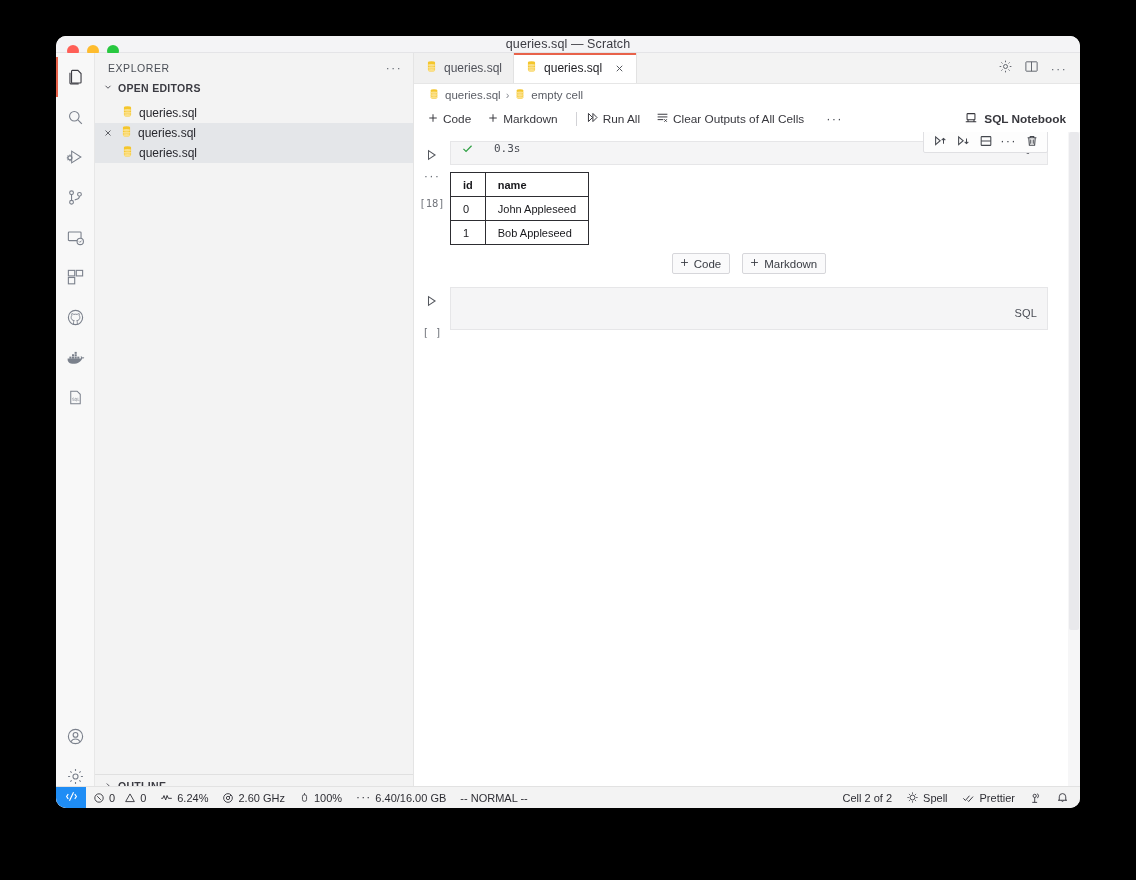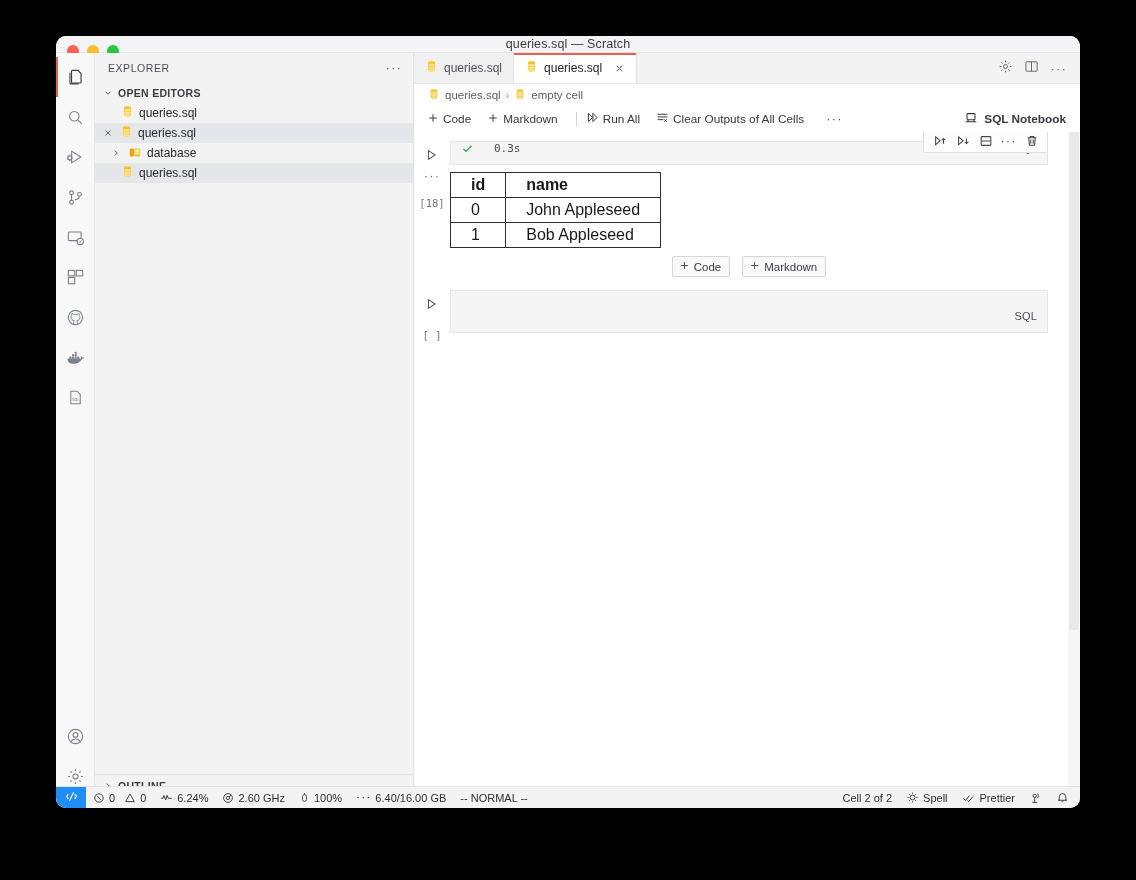--- a/index.html
+++ b/index.html
@@ -83,21 +83,21 @@
   #sidebar-header {
     height: 29px;
     display: flex; align-items: center;
     padding: 0 11px 0 13px;
     font-size: 10.5px; letter-spacing: .55px;
     color: #4b4f57; font-weight: 400;
     justify-content: space-between;
   }
   .sb-ellipsis { color: #6b7078; font-size: 13px; letter-spacing: 1.2px; line-height: 5px; }
   .section-header {
-    height: 21px; display: flex; align-items: center;
+    height: 21px; display: flex; align-items: flex-start;
     padding-left: 6px; gap: 3px;
     font-size: 10.5px; font-weight: bold; letter-spacing: .3px;
     color: #3b3b42;
     background: #f3f3f3;
   }
   .chev { width: 14px; text-align: center; color: #4a4a52; font-size: 9px; display:inline-block;}
   .chev.down svg, .chev.right svg { display:block; margin:0 auto; }
   .tree-row {
     height: 20px; display: flex; align-items: center;
     font-size: 12px; color: #2c2c32;
@@ -225,22 +225,22 @@
   
   .output-row { display: flex; align-items: flex-start; }
   .out-dots { width: 36px; text-align: center; color: #6b6f77; font-size: 13px; letter-spacing: 1.2px; padding-top: 8px; line-height: 6px; }
   table.result {
     border-collapse: collapse;
     background: #fff;
     margin-top: 7px;
   }
   table.result th, table.result td {
     border: 1px solid #2d2d32;
-    padding: 3px 20px;
-    font-size: 16px;
+    padding: 3px 12px;
+    font-size: 11px;
     color: #18181c;
     text-align: left;
     font-weight: normal;
     height: 24px;
   }
   table.result th { font-weight: bold; }
   table.result td.idcell, table.result th.idcell { width: 28px; text-align: left; }
 
   .add-cell-row {
     display: flex; justify-content: center; gap: 12px;
@@ -456,37 +456,20 @@
             <path d="M3.6 9.4v3.1c0 .95 2 1.7 4.4 1.7s4.4-.75 4.4-1.7V9.4" fill="#f4c62c"></path>
             <ellipse cx="8" cy="6.3" rx="4.4" ry="1.5" fill="#fbe089"></ellipse>
             <ellipse cx="8" cy="9.4" rx="4.4" ry="1.5" fill="#fbe089"></ellipse>
             <ellipse cx="8" cy="12.5" rx="4.4" ry="1.5" fill="#fbe089"></ellipse>
           </svg>
         </span>
         <span class="tree-label">queries.sql</span>
       </div>
 
 
-      <div class="tree-row" style="padding-left:14px">
-        <span class="chev right">
-          <svg width="10" height="10" viewBox="0 0 16 16" fill="none" stroke="currentColor" stroke-width="1.5">
-              <path d="M6 4l4 4-4 4"></path>
-            </svg>
-        </span>
-        <span class="db-icon">
-          <svg width="14" height="14" viewBox="0 0 16 16">
-            <rect x="2" y="4" width="5" height="9" rx="1" fill="#e8a317"></rect>
-            <rect x="7.4" y="4" width="6.6" height="9" rx="1" fill="#f4c62c"></rect>
-            <rect x="8.4" y="5.3" width="4.6" height="1.1" fill="#fff"></rect>
-            <rect x="8.4" y="7.3" width="4.6" height="1.1" fill="#fff"></rect>
-            <rect x="8.4" y="9.3" width="4.6" height="1.1" fill="#fff"></rect>
-          </svg>
-        </span>
-        <span class="tree-label">database</span>
-      </div>
 
       <div class="tree-row tree-indent-1 sel">
         <span class="sql-icon">
           <svg width="13" height="13" viewBox="0 0 16 16">
             <ellipse cx="8" cy="3.2" rx="4.4" ry="1.7" fill="#f4c62c"></ellipse>
             <path d="M3.6 3.2v3.1c0 .95 2 1.7 4.4 1.7s4.4-.75 4.4-1.7V3.2" fill="#f4c62c"></path>
             <path d="M3.6 6.3v3.1c0 .95 2 1.7 4.4 1.7s4.4-.75 4.4-1.7V6.3" fill="#f4c62c"></path>
             <path d="M3.6 9.4v3.1c0 .95 2 1.7 4.4 1.7s4.4-.75 4.4-1.7V9.4" fill="#f4c62c"></path>
             <ellipse cx="8" cy="6.3" rx="4.4" ry="1.5" fill="#fbe089"></ellipse>
             <ellipse cx="8" cy="9.4" rx="4.4" ry="1.5" fill="#fbe089"></ellipse>

